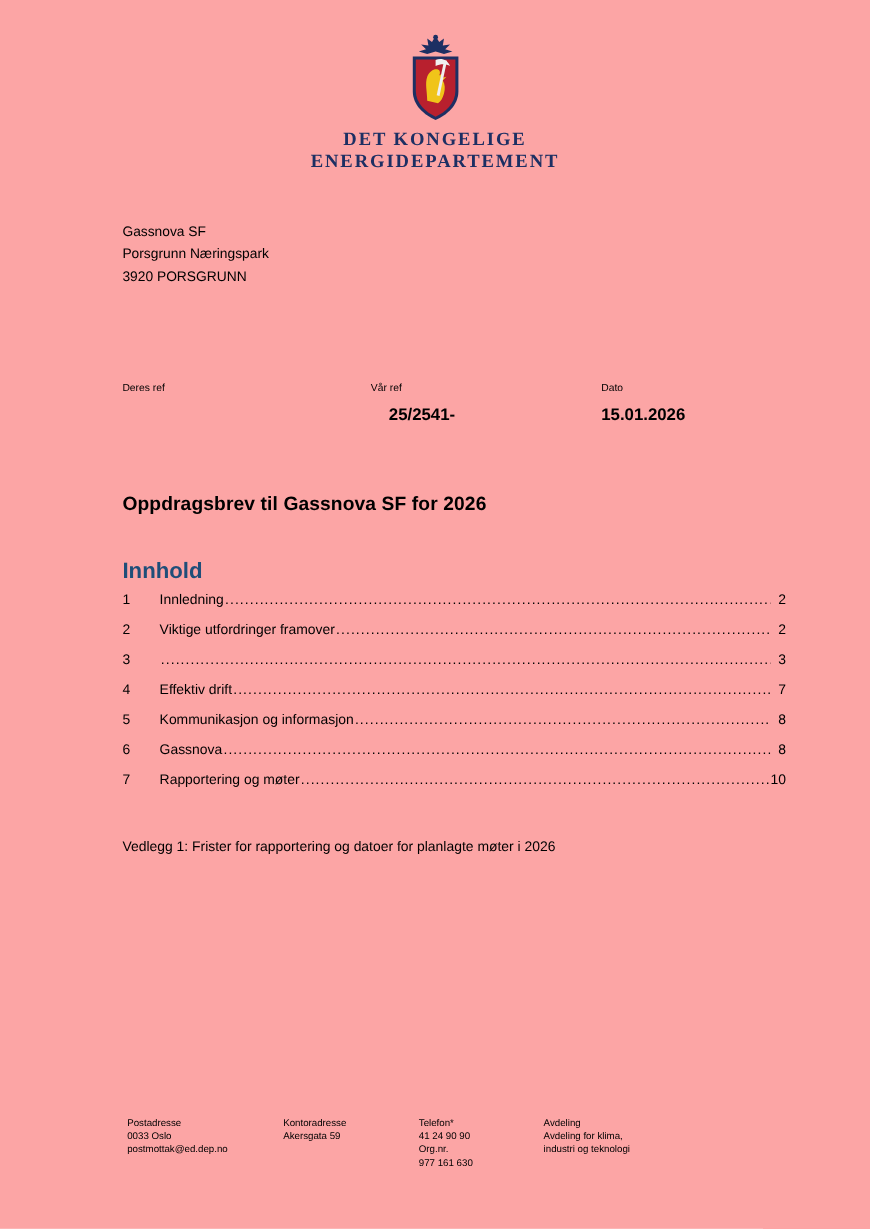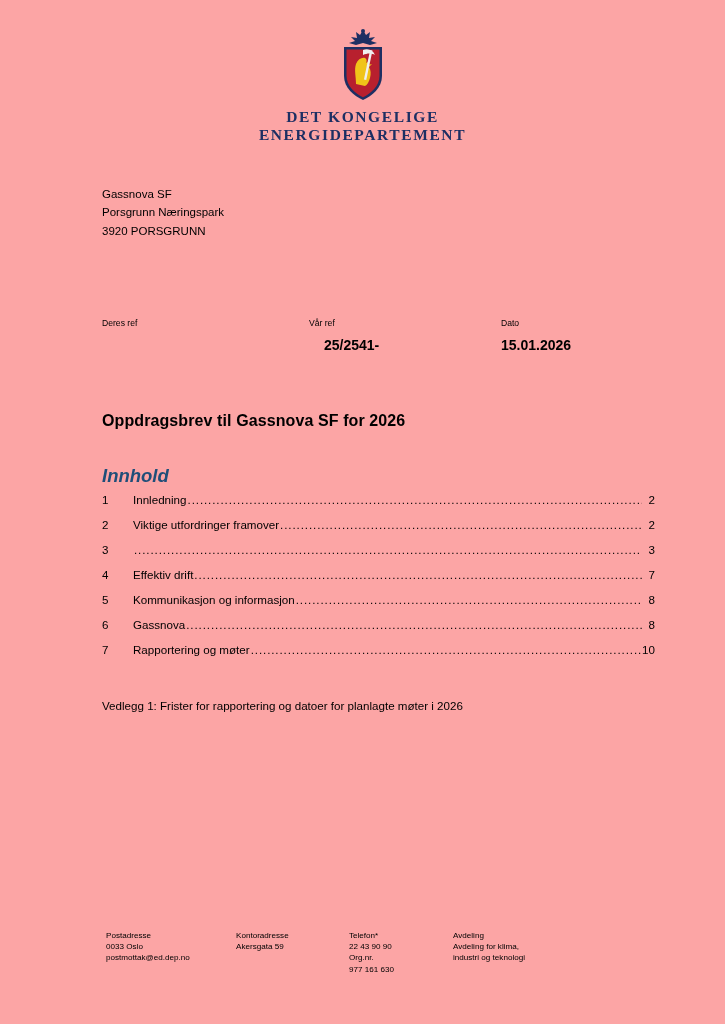--- a/index.html
+++ b/index.html
@@ -91,21 +91,20 @@
 
   
   .toc-heading {
     position: absolute;
     top: 465px;
     left: 102px;
     font-size: 18.5px;
     font-weight: bold;
     color: #1f4e79;
     font-family: "Liberation Sans", sans-serif;
-    font-style: italic;
   }
   .toc {
     position: absolute;
     top: 492px;
     left: 102px;
     width: 553px;
   }
   .toc-row {
     display: flex;
     align-items: baseline;
@@ -258,21 +257,21 @@
       <div class="fhead">Postadresse</div>
       <div>0033 Oslo</div>
       <div>postmottak@ed.dep.no</div>
     </div>
     <div class="fcol fcol-2">
       <div class="fhead">Kontoradresse</div>
       <div>Akersgata 59</div>
     </div>
     <div class="fcol fcol-3">
       <div class="fhead">Telefon*</div>
-      <div>22 43 90 90</div>
+      <div>41 24 90 90</div>
       <div>Org.nr.</div>
       <div>977 161 630</div>
     </div>
     <div class="fcol fcol-4">
       <div class="fhead">Avdeling</div>
       <div>Avdeling for klima,</div>
       <div>industri og teknologi</div>
     </div>
   </div>
 

